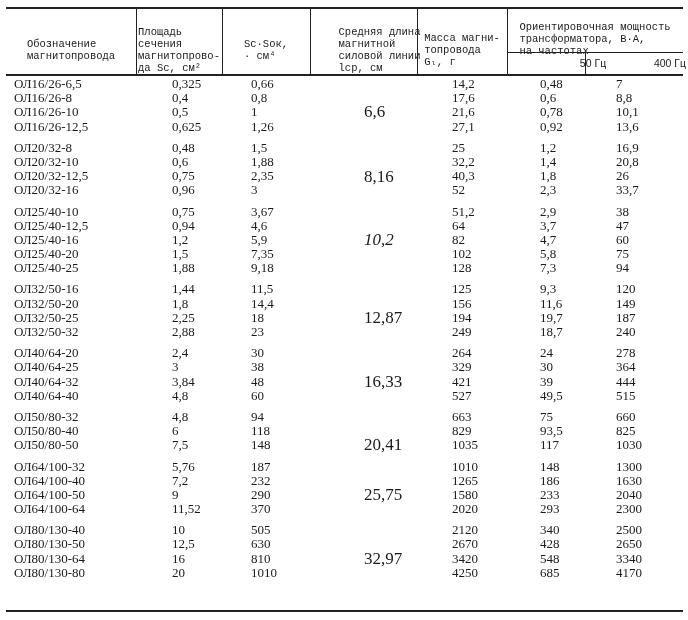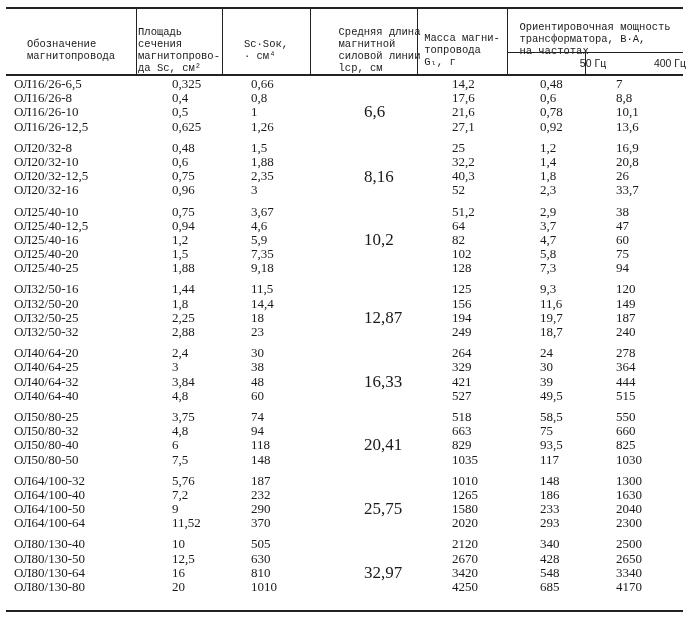--- a/index.html
+++ b/index.html
@@ -165,21 +165,21 @@
           <span class="c c-p400">75</span>
         </div>
         <div class="row">
           <span class="c c-name">ОЛ25/40-25</span>
           <span class="c c-sc">1,88</span>
           <span class="c c-scsok">9,18</span>
           <span class="c c-mass">128</span>
           <span class="c c-p50">7,3</span>
           <span class="c c-p400">94</span>
         </div>
-        <span class="lcp" style="top: 28.4px;">10,2</span>
+        <span class="lcp" style="top: 28.4px; font-style: italic;">10,2</span>
       </div>
       <div class="group">
         <div class="row">
           <span class="c c-name">ОЛ32/50-16</span>
           <span class="c c-sc">1,44</span>
           <span class="c c-scsok">11,5</span>
           <span class="c c-mass">125</span>
           <span class="c c-p50">9,3</span>
           <span class="c c-p400">120</span>
         </div>
@@ -239,28 +239,20 @@
           <span class="c c-sc">4,8</span>
           <span class="c c-scsok">60</span>
           <span class="c c-mass">527</span>
           <span class="c c-p50">49,5</span>
           <span class="c c-p400">515</span>
         </div>
         <span class="lcp" style="top: 28.4px;">16,33</span>
       </div>
       <div class="group">
         <div class="row">
-          <span class="c c-name">ОЛ50/80-25</span>
-          <span class="c c-sc">3,75</span>
-          <span class="c c-scsok">74</span>
-          <span class="c c-mass">518</span>
-          <span class="c c-p50">58,5</span>
-          <span class="c c-p400">550</span>
-        </div>
-        <div class="row">
           <span class="c c-name">ОЛ50/80-32</span>
           <span class="c c-sc">4,8</span>
           <span class="c c-scsok">94</span>
           <span class="c c-mass">663</span>
           <span class="c c-p50">75</span>
           <span class="c c-p400">660</span>
         </div>
         <div class="row">
           <span class="c c-name">ОЛ50/80-40</span>
           <span class="c c-sc">6</span>

